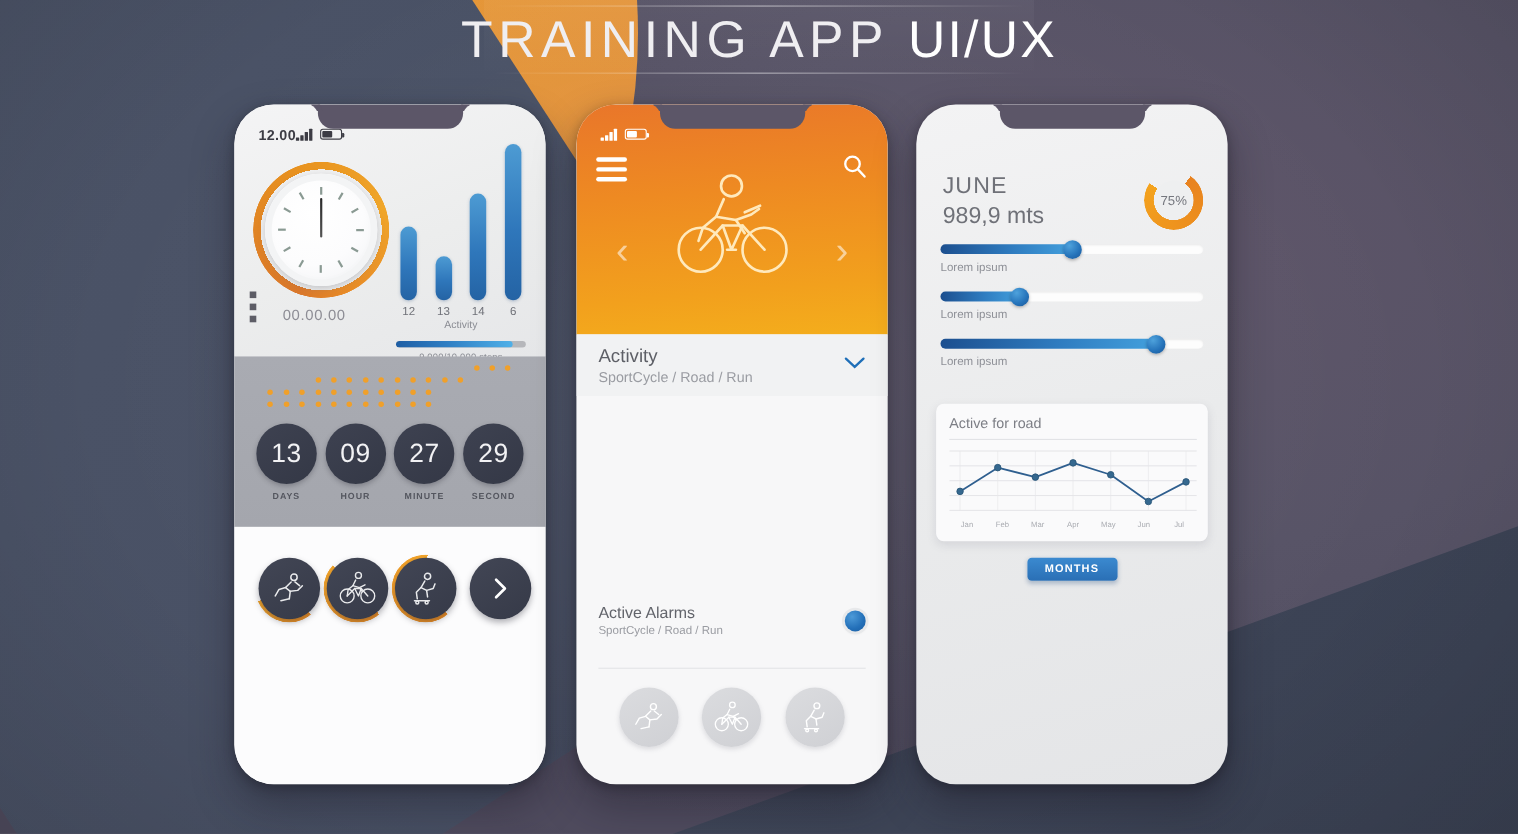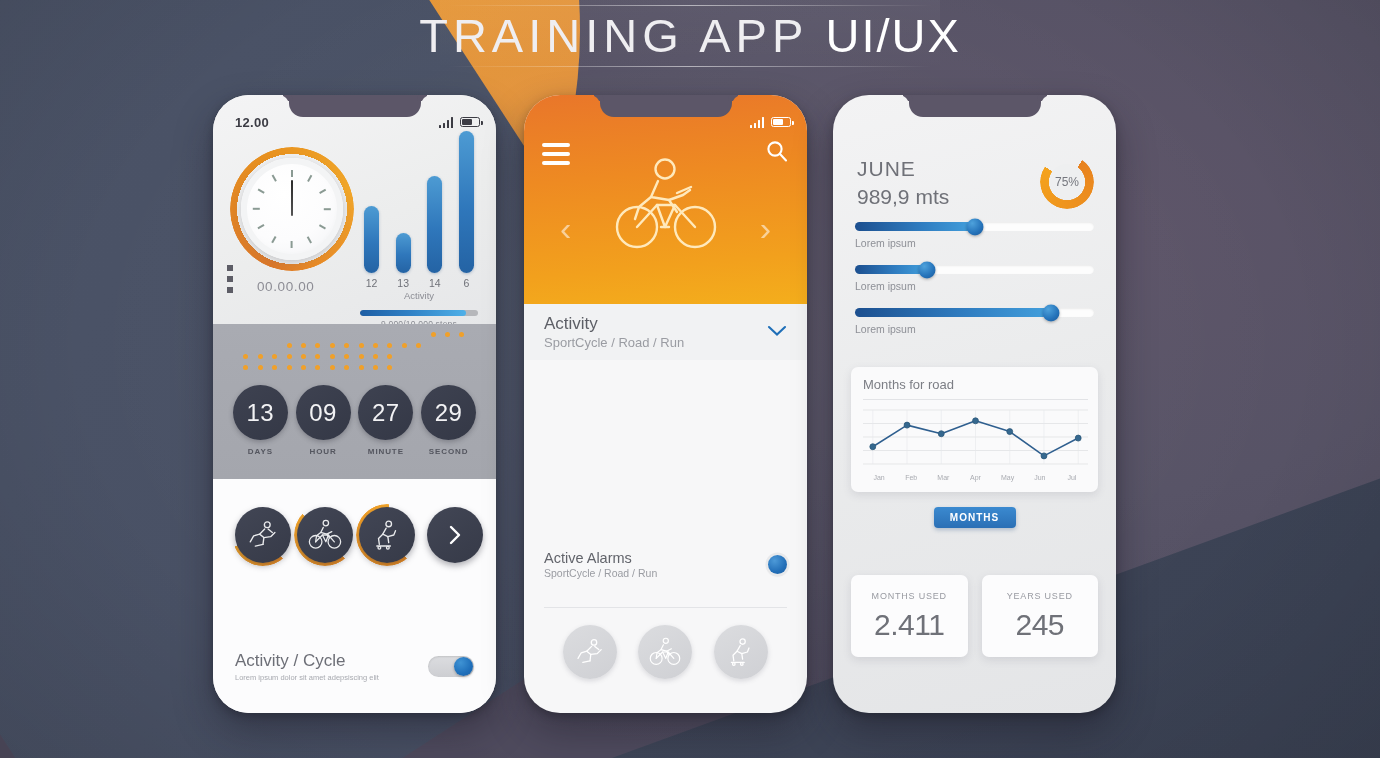--- a/index.html
+++ b/index.html
@@ -89,21 +89,21 @@
   }
   .notch-cut::before, .notch-cut::after {
     content:""; position:absolute; top:0; width:10px; height:10px;
     background: transparent;
   }
   .notch-cut::before { left:-10px; border-top-right-radius: 10px; box-shadow: 4px -4px 0 0 #5c5668; }
   .notch-cut::after  { right:-10px; border-top-left-radius: 10px;  box-shadow: -4px -4px 0 0 #5c5668; }
 
   .statusbar {
     position: absolute; top: 0; left: 0; right: 0; height: 34px;
-    display: flex; align-items: center; justify-content: space-between;
+    display: flex; align-items: center; 
     padding: 20px 16px 0 22px; z-index: 25;
   }
   .status-time { font-size: 13px; font-weight: 700; color: #3c3c44; letter-spacing: 0.3px; }
   .status-right { display: flex; align-items: center; gap: 7px; }
   .signal { display: flex; align-items: flex-end; gap: 1.5px; height: 11px; }
   .signal i { width: 2.5px; background: #3c3c44; border-radius: 0.5px; display:block; }
   .signal i:nth-child(1){height:3px}.signal i:nth-child(2){height:5px}
   .signal i:nth-child(3){height:8px}.signal i:nth-child(4){height:11px}
   .battery {
     width: 20px; height: 10px; border: 1.5px solid #3c3c44; border-radius: 2.5px;
@@ -507,29 +507,20 @@
               <circle cx="21" cy="35" r="1.6"></circle>
             </svg>
           </div>
         </div>
         <div class="act-next">
           <svg width="20" height="22" viewBox="0 0 20 22" fill="none" stroke="#fff" stroke-width="2.4" stroke-linecap="round" stroke-linejoin="round">
             <path d="M6 3 L14 11 L6 19"></path>
           </svg>
         </div>
       </div>
-    <div class="toggle-row" style="top:172px;">
-      <div>
-        <div class="tl">Activity / Cycle</div>
-        <div class="sub">Lorem ipsum dolor sit amet adepsiscing elit</div>
-      </div>
-      <div class="switch">
-          <i></i>
-        </div>
-    </div>
   </div>
 </div>
 
 <div class="phone" id="phone2">
   <div class="p2-hero">
     <div class="notch-cut"></div>
     <div class="statusbar status-light">
       <div></div>
       <div class="status-right">
         <div class="signal">
@@ -665,21 +656,21 @@
       <div class="slider-item">
         <div class="slider-track">
           <div class="slider-fill" style="width: 82%;"></div>
           <div class="slider-knob" style="left: 82%;"></div>
         </div>
         <div class="slider-label">Lorem ipsum</div>
       </div>
     </div>
 
   <div class="p3-card">
-    <div class="p3-card-title">Months for road</div>
+    <div class="p3-card-title">Active for road</div>
     <div class="p3-card-sep"></div>
     <div class="linechart">
       <svg viewBox="0 0 230 74" preserveAspectRatio="none" id="p3-linesvg">
           <line x1="0" y1="6" x2="230" y2="6" stroke="#dcdde0" stroke-width="0.7"></line>
           <line x1="0" y1="19.5" x2="230" y2="19.5" stroke="#dcdde0" stroke-width="0.7"></line>
           <line x1="0" y1="33" x2="230" y2="33" stroke="#dcdde0" stroke-width="0.7"></line>
           <line x1="0" y1="46.5" x2="230" y2="46.5" stroke="#dcdde0" stroke-width="0.7"></line>
           <line x1="0" y1="60" x2="230" y2="60" stroke="#dcdde0" stroke-width="0.7"></line>
           <line x1="10" y1="6" x2="10" y2="60" stroke="#e6e7ea" stroke-width="0.6"></line>
           <line x1="45" y1="6" x2="45" y2="60" stroke="#e6e7ea" stroke-width="0.6"></line>
@@ -704,23 +695,13 @@
           <span>Apr</span>
           <span>May</span>
           <span>Jun</span>
           <span>Jul</span>
         </div>
     </div>
   </div>
 
   <div class="months-btn">MONTHS</div>
 
-  <div class="p3-stats" id="p3-stats">
-      <div class="stat">
-        <div class="cap">MONTHS USED</div>
-        <div class="val">2.411</div>
-      </div>
-      <div class="stat">
-        <div class="cap">YEARS USED</div>
-        <div class="val">245</div>
-      </div>
-    </div>
 </div>
 
 </body></html>

